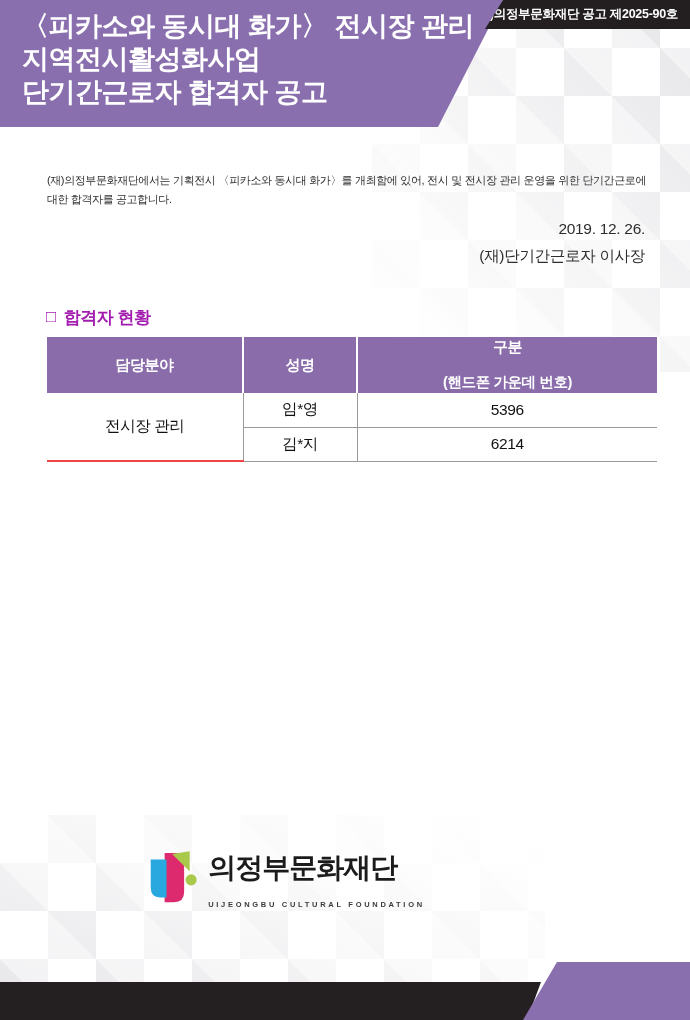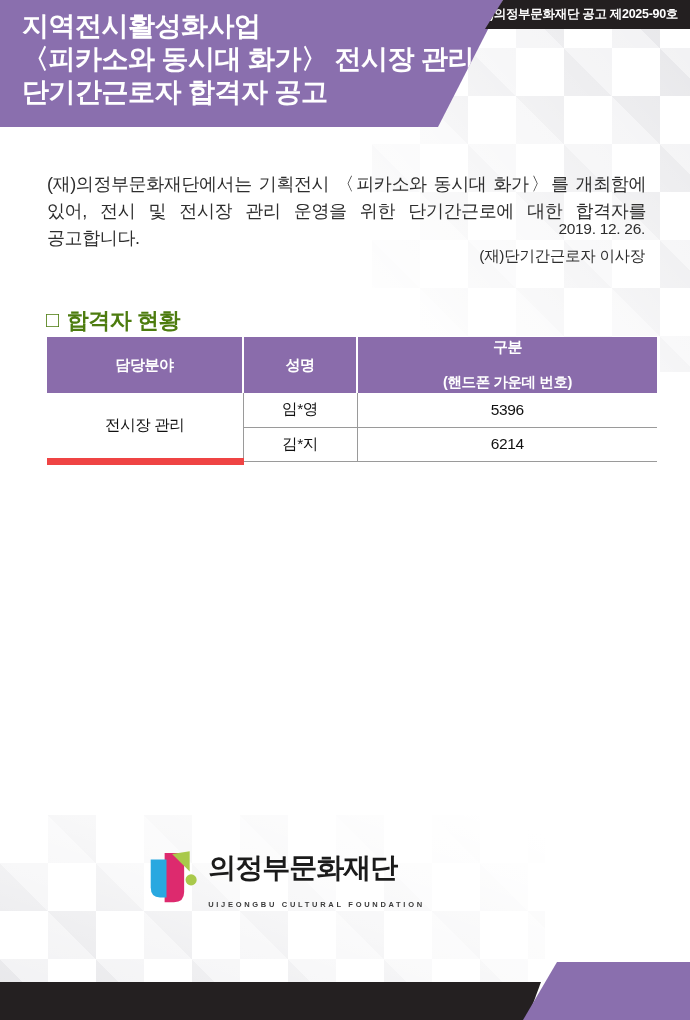--- a/index.html
+++ b/index.html
@@ -42,53 +42,53 @@
     -webkit-clip-path:polygon(37px 0, 224px 0, 224px 29px, 19px 29px);
     clip-path:polygon(37px 0, 224px 0, 224px 29px, 19px 29px);
     color:#ffffff; font-size:12.5px; font-weight:bold;
     line-height:29px; text-align:right; padding-right:12px;
     letter-spacing:-0.3px;
   }
 
   
   .intro {
     position:absolute; z-index:2; left:47px; top:171px; width:599px;
-    font-size:18px; line-height:27px; color:#2e2e2e;
+    font-size:11px; line-height:19px; color:#2e2e2e;
     text-align:justify; letter-spacing:-0.4px; word-break:keep-all;
   }
   .date-sign {
     position:absolute; z-index:2; right:45px; top:215px;
     text-align:right; font-size:15.5px; line-height:27px;
     color:#2e2e2e; letter-spacing:-0.3px;
   }
 
   
   .section-heading {
     position:absolute; z-index:2; left:46px; top:306px;
-    font-size:22px; font-weight:bold; color:#4d7c0f; letter-spacing:-0.5px;
+    font-size:17px; font-weight:bold; color:#a21caf; letter-spacing:-0.5px;
   }
   .section-heading .bullet { font-weight:normal; margin-right:8px; position:relative; top:-1px; }
 
   
   .table-wrap { position:absolute; z-index:2; left:47px; top:337px; width:610px; }
   table.results { width:610px; border-collapse:collapse; table-layout:fixed; }
   table.results th {
     background:#8a6cab; color:#ffffff; font-weight:bold; font-size:15px;
     height:56px; vertical-align:middle; text-align:center; letter-spacing:-0.4px;
   }
   table.results thead th + th { border-left:2px solid #ffffff; }
   table.results th .sub { display:block; margin-top:16px; font-size:14.5px; }
   table.results td {
     font-size:15.5px; color:#111111; text-align:center; vertical-align:middle;
     height:34px; background:transparent; letter-spacing:-0.4px;
   }
   table.results td.sep-left { border-left:1px solid #9a9a9a; }
   table.results tr.row2 td { border-top:1px solid #9a9a9a; }
   table.results tbody td { border-bottom:1px solid #9a9a9a; }
-  table.results td.field-cell { border-bottom:7px solid #ef4444; }
+  table.results td.field-cell { border-bottom:2px solid #ef4444; }
 
   
   .logo {
     position:absolute; z-index:2; left:0; top:845px; width:572px; height:72px;
     display:flex; align-items:center; justify-content:center; gap:9px;
   }
   .logo-text { display:flex; flex-direction:column; align-items:flex-start; }
   .logo-ko { font-size:28px; font-weight:bold; color:#1b1b1b; letter-spacing:-1px; line-height:30px; }
   .logo-en { font-size:7.5px; font-weight:bold; color:#3a3a3a; letter-spacing:2.7px; margin-top:17px; }
 
@@ -113,22 +113,22 @@
 
   <div class="pattern pattern-tr">
       <div class="fade"></div>
     </div>
   <div class="pattern pattern-bl">
       <div class="fade"></div>
     </div>
 
   <div class="header-purple">
     <div class="header-title">
+      <div>〈피카소와 동시대 화가〉 전시장 관리</div>
       <div>지역전시활성화사업</div>
-      <div>〈피카소와 동시대 화가〉 전시장 관리</div>
       <div>단기간근로자 합격자 공고</div>
     </div>
   </div>
 
   <div class="notice-banner">(재)의정부문화재단 공고 제2025-90호</div>
 
   <p class="intro">(재)의정부문화재단에서는 기획전시 〈피카소와 동시대 화가〉를 개최함에 있어, 전시 및 전시장 관리 운영을 위한 단기간근로에 대한 합격자를 공고합니다.</p>
 
   <div class="date-sign">
     <div>2019. 12. 26.</div>

